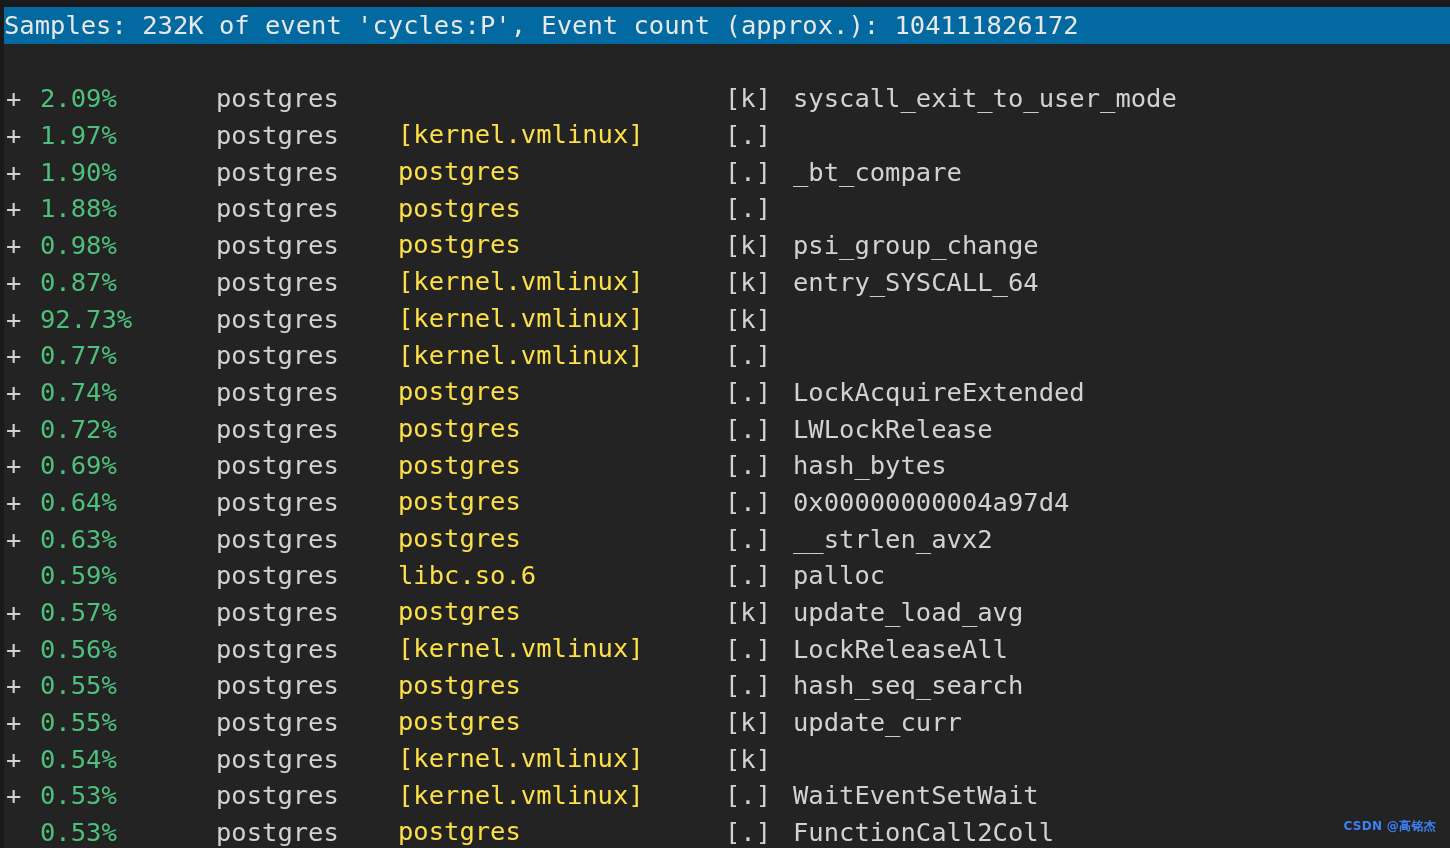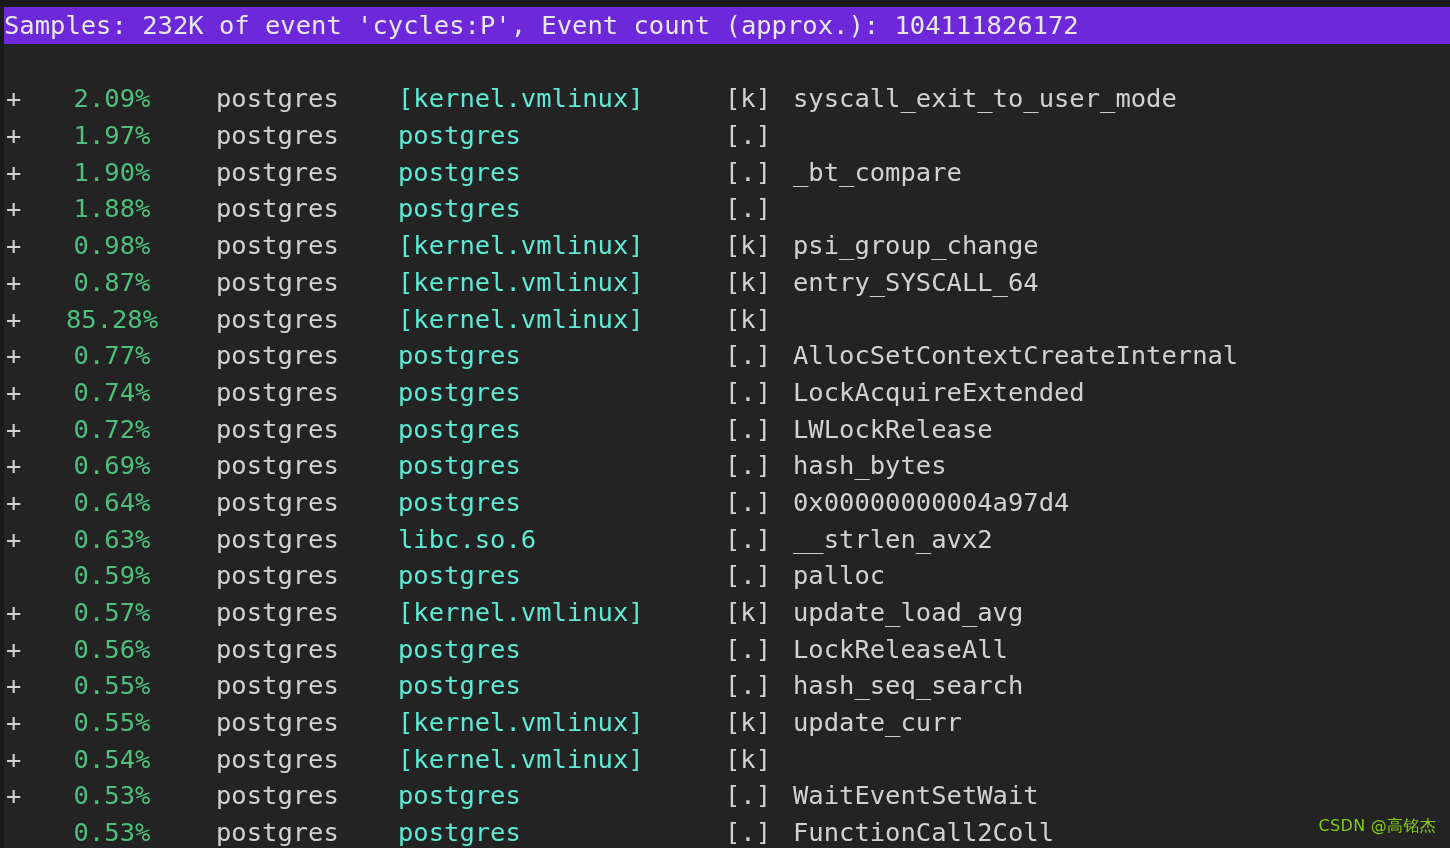--- a/index.html
+++ b/index.html
@@ -30,21 +30,21 @@
     left: 0; top: 0;
     width: 1450px; height: 7px;
     background: #1a1a1a;
   }
   
   #header {
     position: absolute;
     left: 4px;
     top: 7px;
     width: 1446px;
-    background: #6d28d9;
+    background: #0369a1;
     color: #e8e8e8;
     padding: 0;
     z-index: 3;
   }
   .hline {
     white-space: pre;
     height: 36.7px;
     line-height: 36.7px;
     overflow: hidden;
   }
@@ -62,38 +62,39 @@
     line-height: 36.7px;
     white-space: pre;
     color: #d2d2d2;
   }
   .cell {
     position: absolute;
     top: 0;
     white-space: pre;
   }
   .c-marker   { left: 6px;   width: 20px; text-align: left;  color: #d2d2d2; }
-  .c-overhead { left: 40px;  width: 144px; text-align: center; color: #4ec07c; }
+  .c-overhead { left: 40px;  width: 144px; text-align: left; color: #4ec07c; }
   .c-command  { left: 216px; text-align: left; color: #d2d2d2; }
-  .c-dso      { left: 398px; text-align: left; color: #5eead4; }
+  .c-dso      { left: 398px; text-align: left; color: #fde047; margin-top: 36px; }
   .c-level    { left: 725px; text-align: left; color: #d2d2d2; }
   .c-symbol   { left: 793px; text-align: center; color: #d2d2d2; }
 
   
   #watermark {
     position: absolute;
     right: 14px;
     bottom: 12px;
     font-family: "DejaVu Sans", "Liberation Sans", sans-serif;
-    font-size: 16px;
+    font-size: 12px;
     line-height: 20px;
-    color: #84cc16;
+    color: #3b82f6;
     letter-spacing: 0.3px;
     z-index: 5;
     white-space: pre;
+    font-weight: bold;
   }
 </style>
 </head>
 <body>
 
 <div id="screen">
 
   <div class="edge-top"></div>
   <div class="edge-left"></div>
 
@@ -101,22 +102,22 @@
     <div class="hline">Samples: 232K of event 'cycles:P', Event count (approx.): 104111826172</div>
   </div>
 
   <div id="rows">
       <div class="row"><span class="cell c-marker">+</span><span class="cell c-overhead">2.09%</span><span class="cell c-command">postgres</span><span class="cell c-dso">[kernel.vmlinux]</span><span class="cell c-level">[k]</span><span class="cell c-symbol">syscall_exit_to_user_mode</span></div>
       <div class="row"><span class="cell c-marker">+</span><span class="cell c-overhead">1.97%</span><span class="cell c-command">postgres</span><span class="cell c-dso">postgres</span><span class="cell c-level">[.]</span></div>
       <div class="row"><span class="cell c-marker">+</span><span class="cell c-overhead">1.90%</span><span class="cell c-command">postgres</span><span class="cell c-dso">postgres</span><span class="cell c-level">[.]</span><span class="cell c-symbol">_bt_compare</span></div>
       <div class="row"><span class="cell c-marker">+</span><span class="cell c-overhead">1.88%</span><span class="cell c-command">postgres</span><span class="cell c-dso">postgres</span><span class="cell c-level">[.]</span></div>
       <div class="row"><span class="cell c-marker">+</span><span class="cell c-overhead">0.98%</span><span class="cell c-command">postgres</span><span class="cell c-dso">[kernel.vmlinux]</span><span class="cell c-level">[k]</span><span class="cell c-symbol">psi_group_change</span></div>
       <div class="row"><span class="cell c-marker">+</span><span class="cell c-overhead">0.87%</span><span class="cell c-command">postgres</span><span class="cell c-dso">[kernel.vmlinux]</span><span class="cell c-level">[k]</span><span class="cell c-symbol">entry_SYSCALL_64</span></div>
-      <div class="row"><span class="cell c-marker">+</span><span class="cell c-overhead">85.28%</span><span class="cell c-command">postgres</span><span class="cell c-dso">[kernel.vmlinux]</span><span class="cell c-level">[k]</span></div>
-      <div class="row"><span class="cell c-marker">+</span><span class="cell c-overhead">0.77%</span><span class="cell c-command">postgres</span><span class="cell c-dso">postgres</span><span class="cell c-level">[.]</span><span class="cell c-symbol">AllocSetContextCreateInternal</span></div>
+      <div class="row"><span class="cell c-marker">+</span><span class="cell c-overhead">92.73%</span><span class="cell c-command">postgres</span><span class="cell c-dso">[kernel.vmlinux]</span><span class="cell c-level">[k]</span></div>
+      <div class="row"><span class="cell c-marker">+</span><span class="cell c-overhead">0.77%</span><span class="cell c-command">postgres</span><span class="cell c-dso">postgres</span><span class="cell c-level">[.]</span></div>
       <div class="row"><span class="cell c-marker">+</span><span class="cell c-overhead">0.74%</span><span class="cell c-command">postgres</span><span class="cell c-dso">postgres</span><span class="cell c-level">[.]</span><span class="cell c-symbol">LockAcquireExtended</span></div>
       <div class="row"><span class="cell c-marker">+</span><span class="cell c-overhead">0.72%</span><span class="cell c-command">postgres</span><span class="cell c-dso">postgres</span><span class="cell c-level">[.]</span><span class="cell c-symbol">LWLockRelease</span></div>
       <div class="row"><span class="cell c-marker">+</span><span class="cell c-overhead">0.69%</span><span class="cell c-command">postgres</span><span class="cell c-dso">postgres</span><span class="cell c-level">[.]</span><span class="cell c-symbol">hash_bytes</span></div>
       <div class="row"><span class="cell c-marker">+</span><span class="cell c-overhead">0.64%</span><span class="cell c-command">postgres</span><span class="cell c-dso">postgres</span><span class="cell c-level">[.]</span><span class="cell c-symbol">0x00000000004a97d4</span></div>
       <div class="row"><span class="cell c-marker">+</span><span class="cell c-overhead">0.63%</span><span class="cell c-command">postgres</span><span class="cell c-dso">libc.so.6</span><span class="cell c-level">[.]</span><span class="cell c-symbol">__strlen_avx2</span></div>
       <div class="row"><span class="cell c-marker"></span><span class="cell c-overhead">0.59%</span><span class="cell c-command">postgres</span><span class="cell c-dso">postgres</span><span class="cell c-level">[.]</span><span class="cell c-symbol">palloc</span></div>
       <div class="row"><span class="cell c-marker">+</span><span class="cell c-overhead">0.57%</span><span class="cell c-command">postgres</span><span class="cell c-dso">[kernel.vmlinux]</span><span class="cell c-level">[k]</span><span class="cell c-symbol">update_load_avg</span></div>
       <div class="row"><span class="cell c-marker">+</span><span class="cell c-overhead">0.56%</span><span class="cell c-command">postgres</span><span class="cell c-dso">postgres</span><span class="cell c-level">[.]</span><span class="cell c-symbol">LockReleaseAll</span></div>
       <div class="row"><span class="cell c-marker">+</span><span class="cell c-overhead">0.55%</span><span class="cell c-command">postgres</span><span class="cell c-dso">postgres</span><span class="cell c-level">[.]</span><span class="cell c-symbol">hash_seq_search</span></div>
       <div class="row"><span class="cell c-marker">+</span><span class="cell c-overhead">0.55%</span><span class="cell c-command">postgres</span><span class="cell c-dso">[kernel.vmlinux]</span><span class="cell c-level">[k]</span><span class="cell c-symbol">update_curr</span></div>

